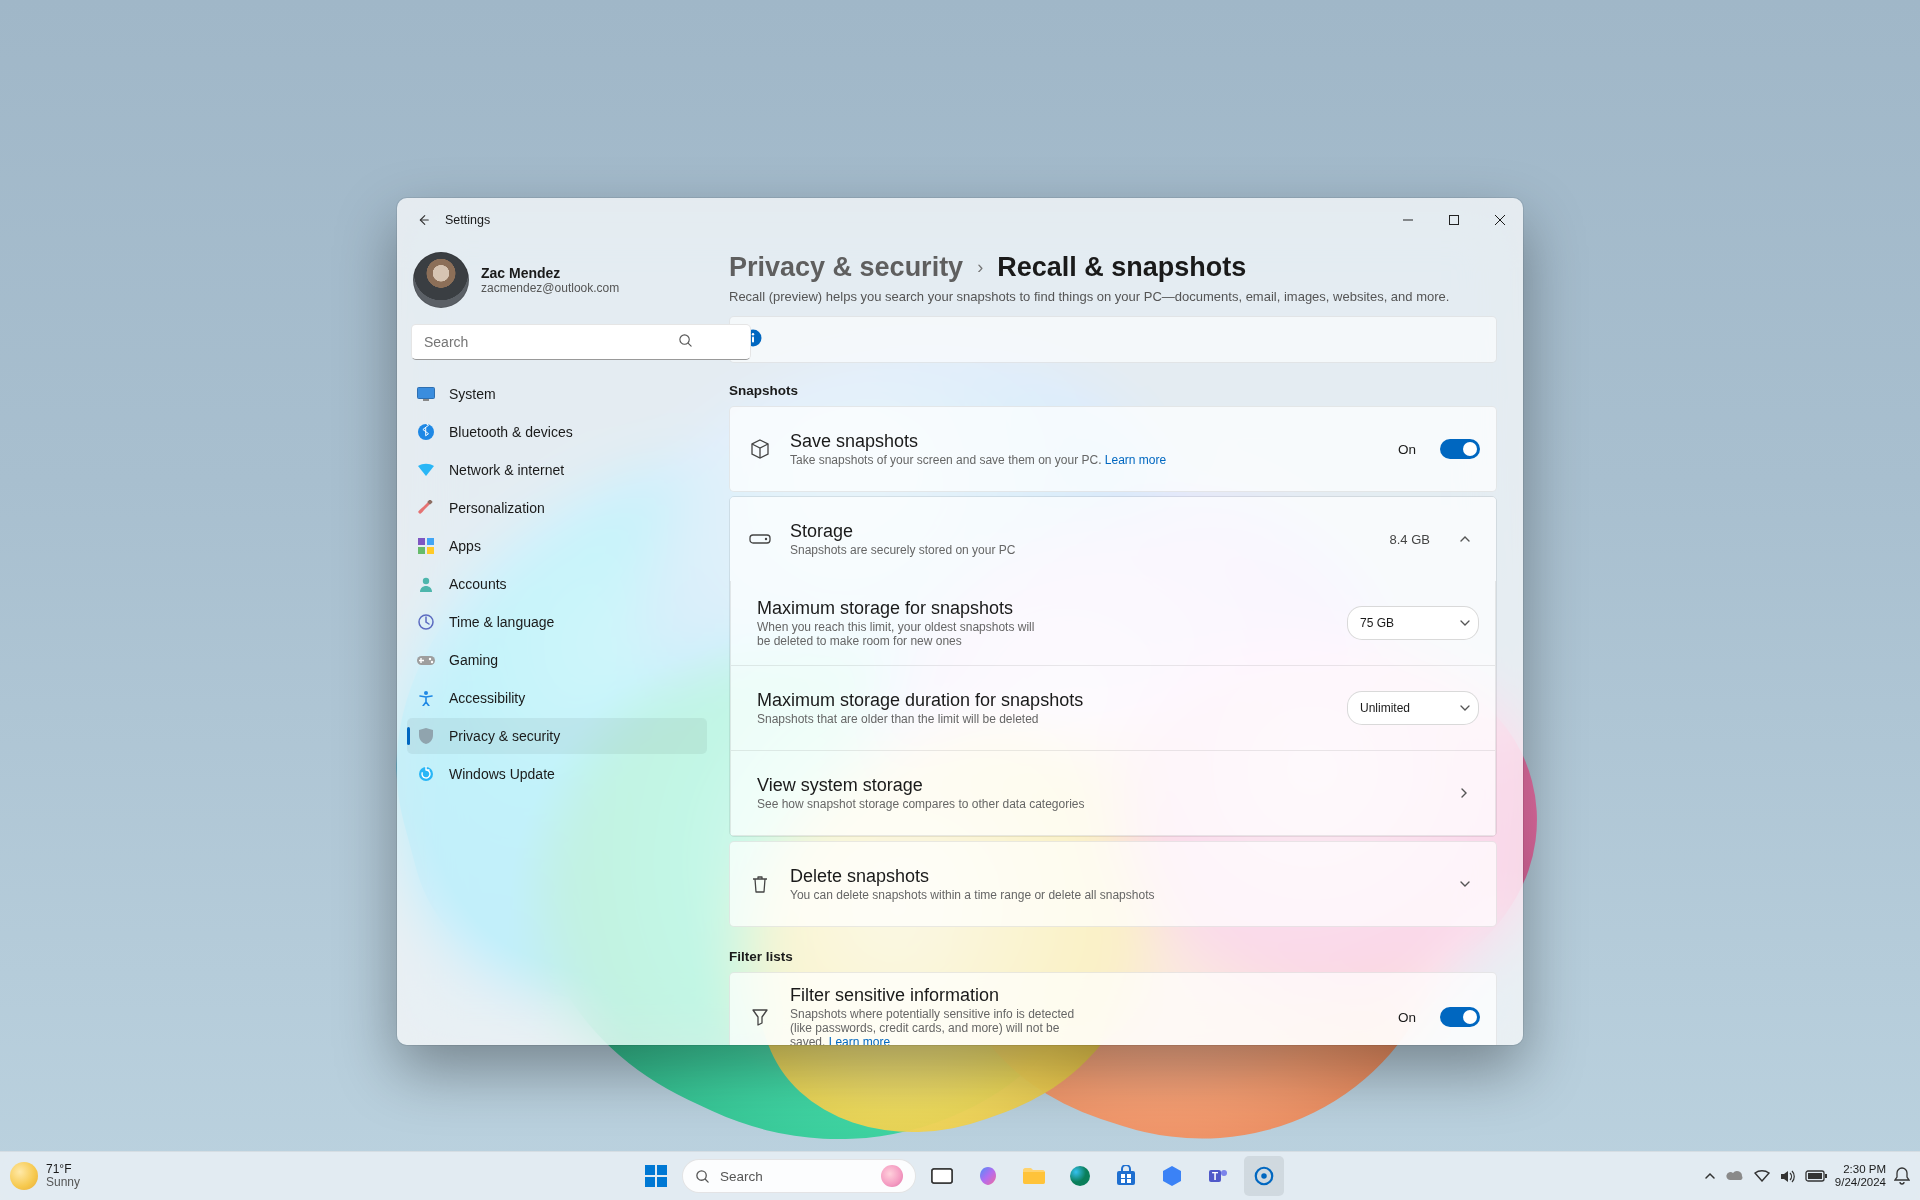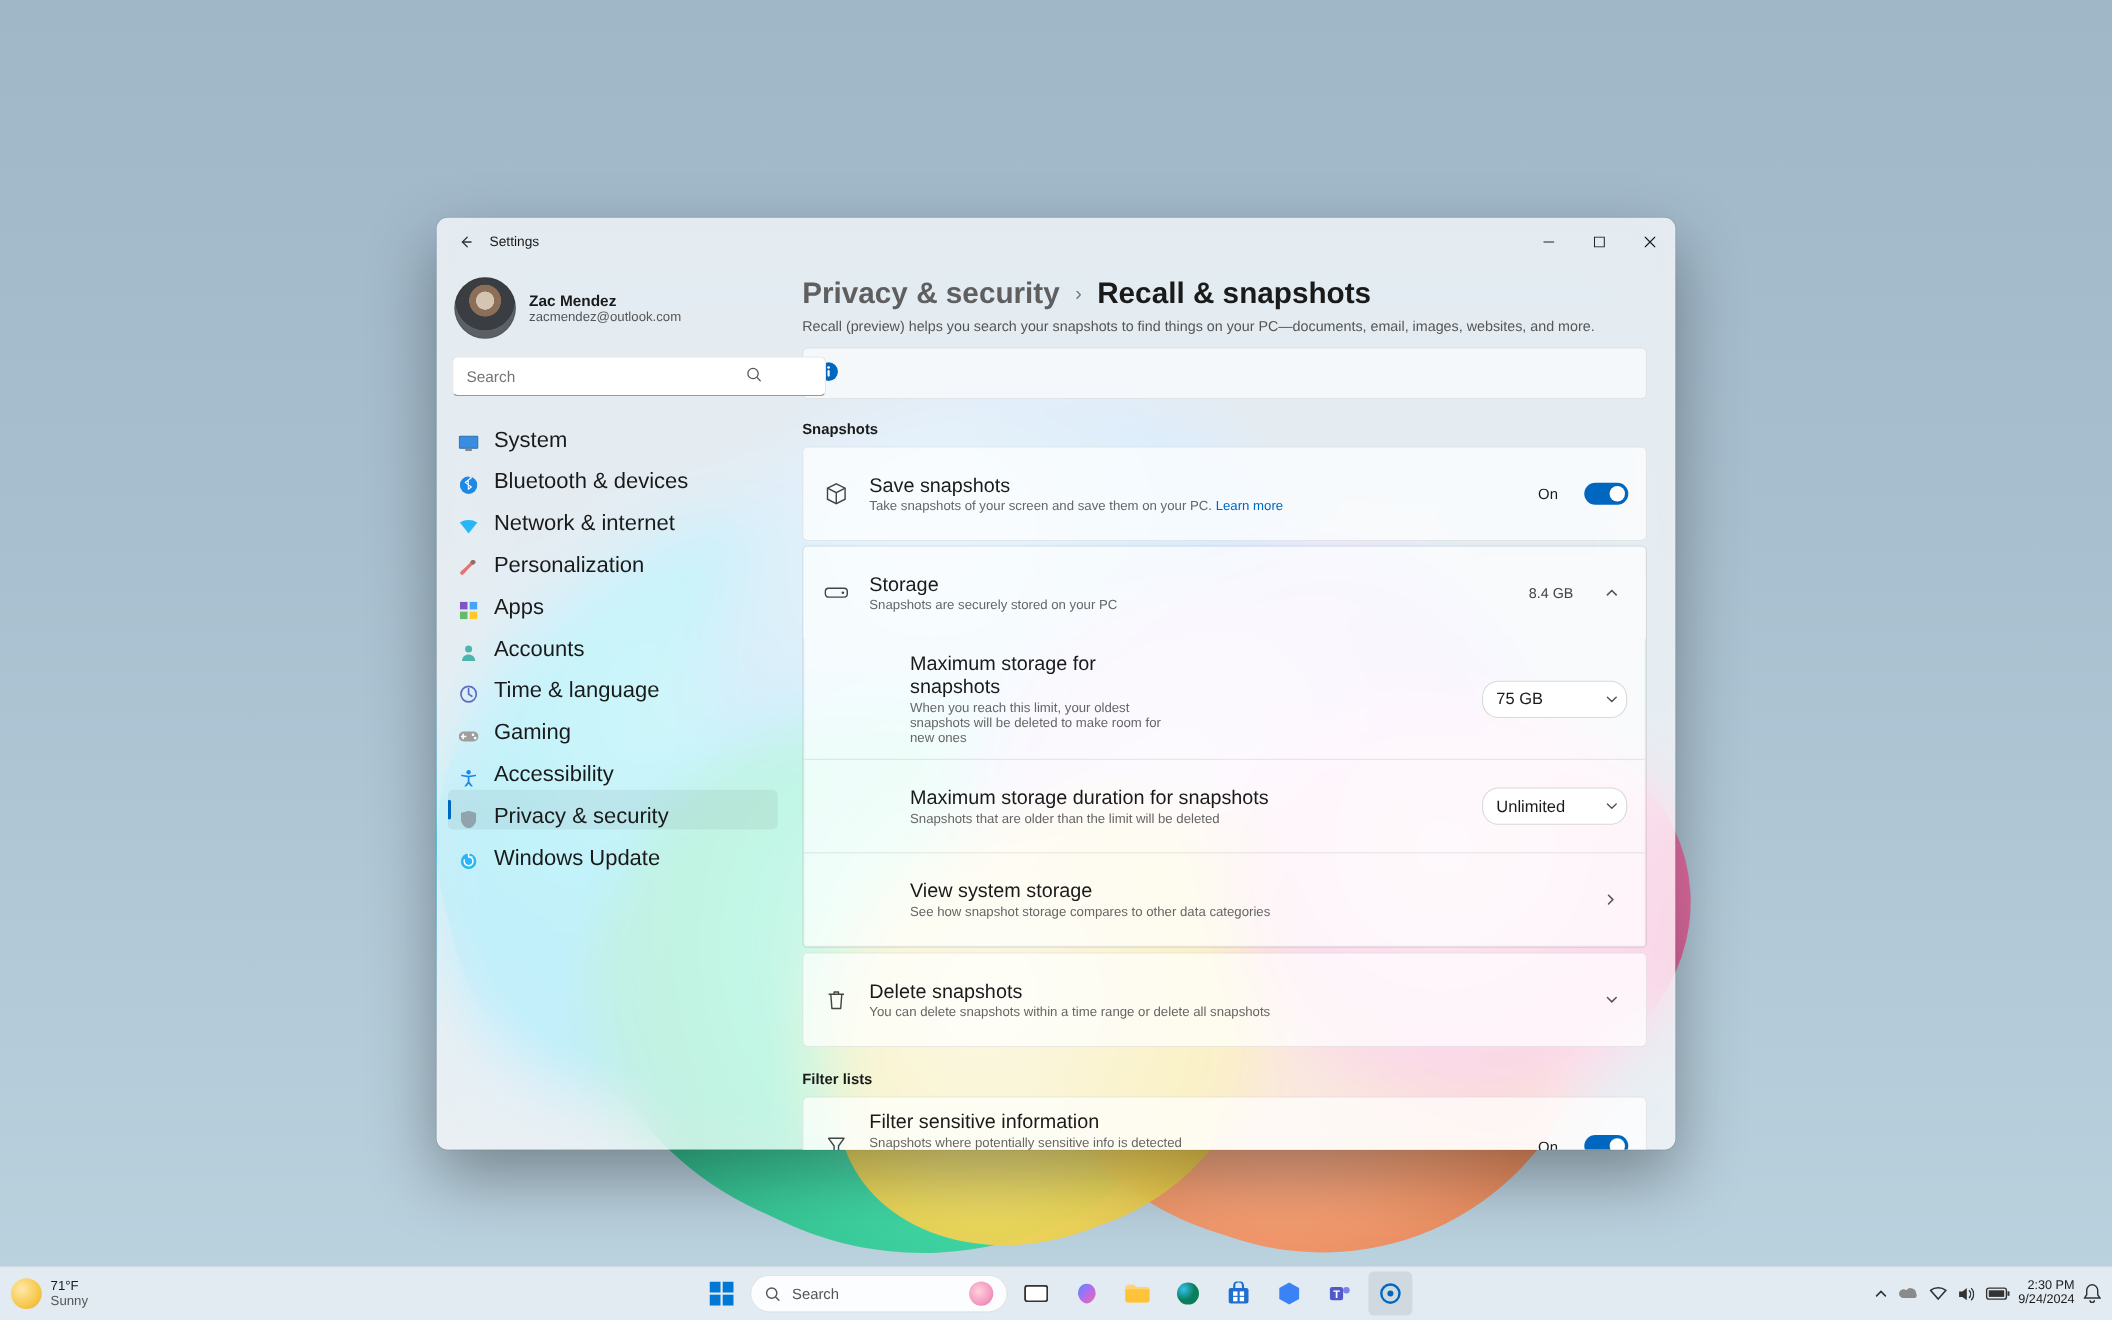--- a/index.html
+++ b/index.html
@@ -27,54 +27,54 @@
 
 .side{width:300px;padding:4px 10px;display:flex;flex-direction:column}
 .profile{display:flex;align-items:center;gap:12px;padding:6px 6px 14px}
 .avatar{width:56px;height:56px;border-radius:50%;background:radial-gradient(circle at 50% 38%,#D6C4B2 0 18%,#8C6F58 19% 32%,#3A3E42 33% 60%,#5B6066 61% 100%);box-shadow:inset 0 0 0 1px rgba(0,0,0,.1)}
 .pname{font-weight:600;font-size:14px}
 .pmail{font-size:12px;color:#555}
 .search{position:relative;margin:2px 4px 14px}
 .search input{width:100%;height:34px;border:1px solid rgba(0,0,0,.1);border-bottom:1.5px solid rgba(0,0,0,.4);border-radius:5px;background:#fff;padding:0 34px 0 12px;font-size:14px;outline:none}
 .search svg{position:absolute;right:10px;top:9px}
 .nav{display:flex;flex-direction:column;gap:2px;margin-top:2px}
-.navitem{height:36px;display:flex;align-items:flex-end;gap:14px;border-radius:5px;padding:0 10px;font-size:20px;position:relative}
+.navitem{height:36px;display:flex;align-items:center;gap:14px;border-radius:5px;padding:0 10px;font-size:14px;position:relative}
 .navitem.sel{background:rgba(0,0,0,.055)}
 .navitem.sel::before{content:"";position:absolute;left:0;top:9px;bottom:9px;width:3px;border-radius:3px;background:#0067C0}
 .ni-ico{width:18px;height:18px;display:flex;align-items:center;justify-content:center}
 
 
 .content{flex:1;padding:6px 26px 0 12px;overflow:auto}
 .crumb{display:flex;align-items:center;gap:14px;font-size:27px;font-weight:600;margin:4px 0 6px}
 .crumb .parent{color:#5f5f5f;font-weight:600}
 .crumb .chev{color:#777;font-size:18px;font-weight:400}
 .desc{font-size:13px;color:#555;margin-bottom:12px}
 .info{display:flex;gap:12px;border:1px solid rgba(0,0,0,.08);background:rgba(255,255,255,.6);border-radius:5px;padding:12px 14px;margin-bottom:20px}
 .info .ic{flex:0 0 20px}
 .info .tx{font-size:13px;color:#444}
 .sect-h{font-size:13.5px;font-weight:600;margin:6px 0 8px}
 
 .card{border:1px solid rgba(0,0,0,.08);background:rgba(255,255,255,.7);border-radius:5px;margin-bottom:4px}
 .exp .card{border-radius:0;margin-bottom:0;border-top:none}
 .exp{border:1px solid rgba(0,0,0,.08);border-radius:5px;overflow:hidden;margin-bottom:4px}
 .exp .head{background:rgba(255,255,255,.7);border:none;margin:0}
 .row{display:flex;align-items:center;padding:12px 16px;gap:16px;min-height:60px}
-.subrow{padding-left:96px}
+.subrow{padding-left:26px}
 .ric{width:28px;display:flex;justify-content:center;color:#444}
 .rtx{flex:1}
 .rt{font-size:18px}
 .rs{font-size:12px;color:#666;margin-top:1px}
 .rs a{color:#0067C0;text-decoration:none}
 .rval{font-size:13px;color:#444;margin-right:4px}
 .chevbtn{width:30px;height:30px;display:flex;align-items:center;justify-content:center;color:#555}
 .toggle-wrap{display:flex;align-items:center;gap:24px}
 .tgl-lbl{font-size:13.5px}
 .toggle{width:40px;height:20px;border-radius:20px;background:#0067C0;position:relative}
 .toggle .knob{position:absolute;right:3px;top:3px;width:14px;height:14px;border-radius:50%;background:#fff}
-.select{height:32px;min-width:110px;border:1px solid rgba(0,0,0,.15);border-radius:15px;background:#fff;display:flex;align-items:center;justify-content:space-between;padding:0 8px 0 12px;font-size:15px;gap:14px}
+.select{height:32px;min-width:110px;border:1px solid rgba(0,0,0,.15);border-radius:15px;background:#fff;display:flex;align-items:center;justify-content:space-between;padding:0 8px 0 12px;font-size:12px;gap:14px}
 
 
 .taskbar{position:absolute;left:0;right:0;bottom:0;height:48px;background:rgba(238,242,246,.78);backdrop-filter:blur(28px) saturate(150%);border-top:1px solid rgba(0,0,0,.06);display:flex;align-items:center}
 .tb-left{position:absolute;left:10px;display:flex;align-items:center;gap:8px}
 .weather-ico{width:28px;height:28px;border-radius:50%;background:radial-gradient(circle at 35% 35%,#FFE9A8,#F6C84C 60%,#E6A93A)}
 .wtxt{font-size:12px;line-height:13px}
 .tb-center{margin:0 auto;display:flex;align-items:center;gap:6px}
 .tb-ico{width:40px;height:40px;border-radius:5px;display:flex;align-items:center;justify-content:center}
 .tb-ico.active{background:rgba(0,0,0,.08)}
 .searchpill{height:32px;width:208px;border-radius:18px;background:rgba(255,255,255,.9);border:1px solid rgba(0,0,0,.1);display:flex;align-items:center;padding:0 12px;gap:10px;font-size:13.5px;color:#555}

